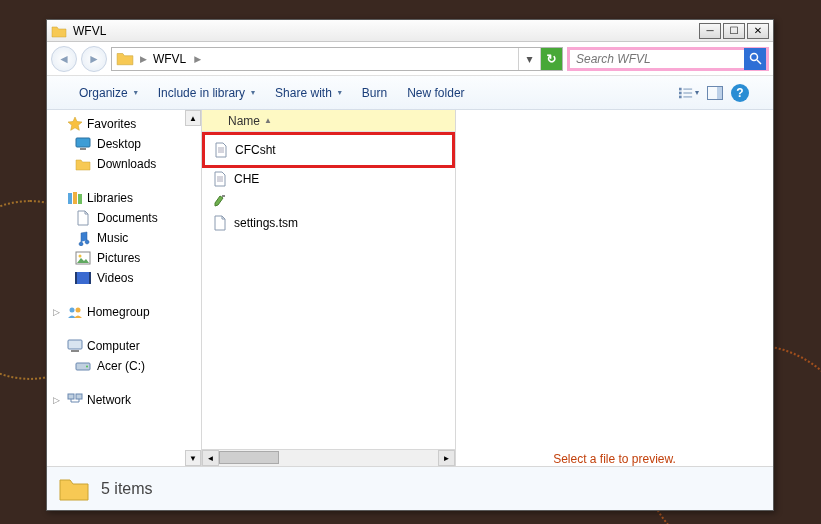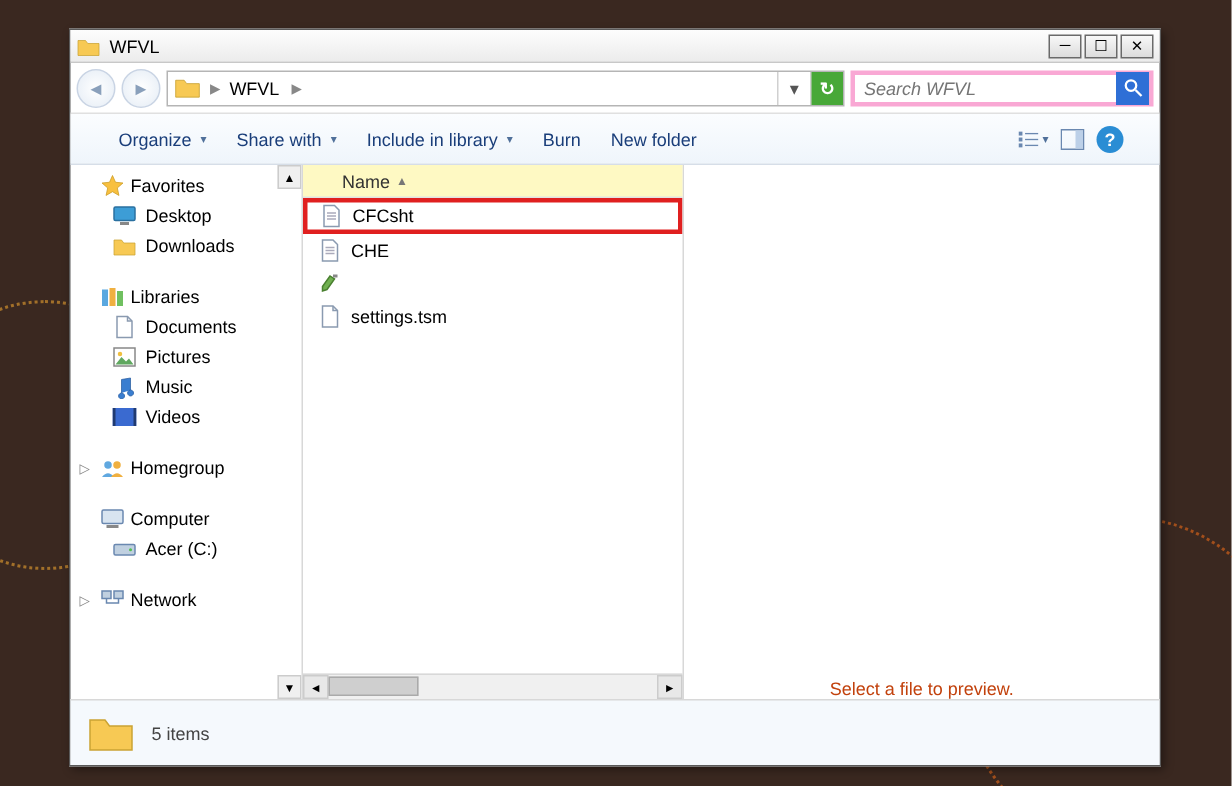--- a/index.html
+++ b/index.html
@@ -44,31 +44,31 @@
 .nav-head { display: flex; align-items: center; padding: 2px 4px 2px 6px; gap: 4px; cursor: pointer; }
 .nav-head .tw { font-size: 9px; color: #888; width: 10px; }
 .nav-item { display: flex; align-items: center; padding: 2px 4px 2px 28px; gap: 6px; cursor: pointer; }
 .ico16 { width: 16px; height: 16px; display: inline-flex; align-items: center; justify-content: center; }
 
 .filepane { width: 254px; border-right: 1px solid #d8d8d8; display: flex; flex-direction: column; position: relative; }
 .col-header { height: 22px; border-bottom: 1px solid #e2e2e2; display: flex; align-items: center; padding: 0 8px 0 26px; font-size: 12px; color: #333; background: #fef9c3; cursor: pointer; }
 .col-header .sort { font-size: 8px; margin-left: 4px; color: #777; }
 .filelist { flex: 1; overflow: hidden; }
 .file-row { display: flex; align-items: center; padding: 2px 6px 2px 10px; gap: 6px; cursor: pointer; height: 22px; }
-.file-row.highlighted { border: 3px solid #e02020; padding: 0 4px 0 8px; height: 24px; }
+.file-row.highlighted { border: 3px solid #e02020; padding: 0 4px 0 8px; height: 36px; }
 .hscroll { height: 17px; background: #f0f0f0; border-top: 1px solid #d8d8d8; display: flex; }
 .hs-btn { width: 17px; border: 1px solid #ccc; background: #e8e8e8; font-size: 8px; display: flex; align-items: center; justify-content: center; cursor: pointer; }
 .hs-track { flex: 1; position: relative; }
 .hs-thumb { position: absolute; left: 0; top: 1px; height: 13px; width: 60px; background: #cfcfcf; border: 1px solid #aaa; }
 
 .preview { flex: 1; display: flex; align-items: flex-end; justify-content: center; color: #c2410c; font-size: 12px; }
 
 .statusbar { height: 44px; border-top: 1px solid #d8d8d8; display: flex; align-items: center; padding: 0 10px; gap: 10px; background: #f5f9fd; }
 .status-folder { width: 34px; height: 30px; }
-.status-text { font-size: 12px; color: #444; }
+.status-text { font-size: 16px; color: #444; }
 
 
 .folder-svg path { fill: #f7c954; stroke: #caa333; stroke-width: 0.5; }
 </style>
 </head>
 <body>
 
 <div class="bg-decor" style="left:-60px; top:200px; width:180px; height:180px;"></div>
 <div class="bg-decor" style="right:-40px; bottom:-40px; width:220px; height:220px; border-color:#e86a1a;"></div>
 
@@ -111,22 +111,22 @@
         <svg width="13" height="13" viewBox="0 0 13 13">
             <circle cx="5" cy="5" r="3.5" fill="none" stroke="#fff" stroke-width="1.5"></circle>
             <line x1="8" y1="8" x2="12" y2="12" stroke="#fff" stroke-width="1.5"></line>
           </svg>
       </div>
     </div>
   </div>
 
   <div class="toolbar">
     <div class="tbtn t-drop">Organize</div>
+    <div class="tbtn t-drop">Include in library</div>
     <div class="tbtn t-drop">Share with</div>
-    <div class="tbtn t-drop">Include in library</div>
     <div class="tbtn">Burn</div>
     <div class="tbtn">New folder</div>
     <div class="tool-right">
       <div class="view-ico t-drop">
         <svg width="16" height="12" viewBox="0 0 16 12">
             <rect x="0" y="0" width="3" height="3" fill="#6a88b0"></rect>
             <rect x="5" y="1" width="10" height="1" fill="#6a88b0"></rect>
             <rect x="0" y="4.5" width="3" height="3" fill="#6a88b0"></rect>
             <rect x="5" y="5.5" width="10" height="1" fill="#6a88b0"></rect>
             <rect x="0" y="9" width="3" height="3" fill="#6a88b0"></rect>
@@ -193,35 +193,35 @@
           <span class="ico16">
               <svg width="14" height="16" viewBox="0 0 14 16">
                 <path d="M2 1 h7 l3 3 v11 H2 z" fill="#fff" stroke="#8a9ab0"></path>
                 <path d="M9 1 v3 h3" fill="none" stroke="#8a9ab0"></path>
               </svg>
             </span>
           <span>Documents</span>
         </div>
         <div class="nav-item">
           <span class="ico16">
+              <svg width="14" height="16" viewBox="0 0 14 16">
+                <path d="M5 12 a2 2 0 1 0 0.1 0 M5 12 V3 l6 -1 v8 a2 2 0 1 0 0.1 0" fill="#3a7ed0" stroke="#2a5ea0" stroke-width="0.5"></path>
+              </svg>
+            </span>
+          <span>Music</span>
+        </div>
+        <div class="nav-item">
+          <span class="ico16">
               <svg width="16" height="14" viewBox="0 0 16 14">
                 <rect x="1" y="1" width="14" height="12" fill="#fff" stroke="#888"></rect>
                 <circle cx="5" cy="5" r="1.5" fill="#f0c040"></circle>
                 <path d="M2 12 l4 -5 3 3 2 -2 3 4 z" fill="#60a860"></path>
               </svg>
             </span>
           <span>Pictures</span>
-        </div>
-        <div class="nav-item">
-          <span class="ico16">
-              <svg width="14" height="16" viewBox="0 0 14 16">
-                <path d="M5 12 a2 2 0 1 0 0.1 0 M5 12 V3 l6 -1 v8 a2 2 0 1 0 0.1 0" fill="#3a7ed0" stroke="#2a5ea0" stroke-width="0.5"></path>
-              </svg>
-            </span>
-          <span>Music</span>
         </div>
         <div class="nav-item">
           <span class="ico16">
               <svg width="16" height="12" viewBox="0 0 16 12">
                 <rect x="0" y="0" width="16" height="12" fill="#3a6ad0"></rect>
                 <rect x="0" y="0" width="2" height="12" fill="#203a70"></rect>
                 <rect x="14" y="0" width="2" height="12" fill="#203a70"></rect>
               </svg>
             </span>
           <span>Videos</span>

